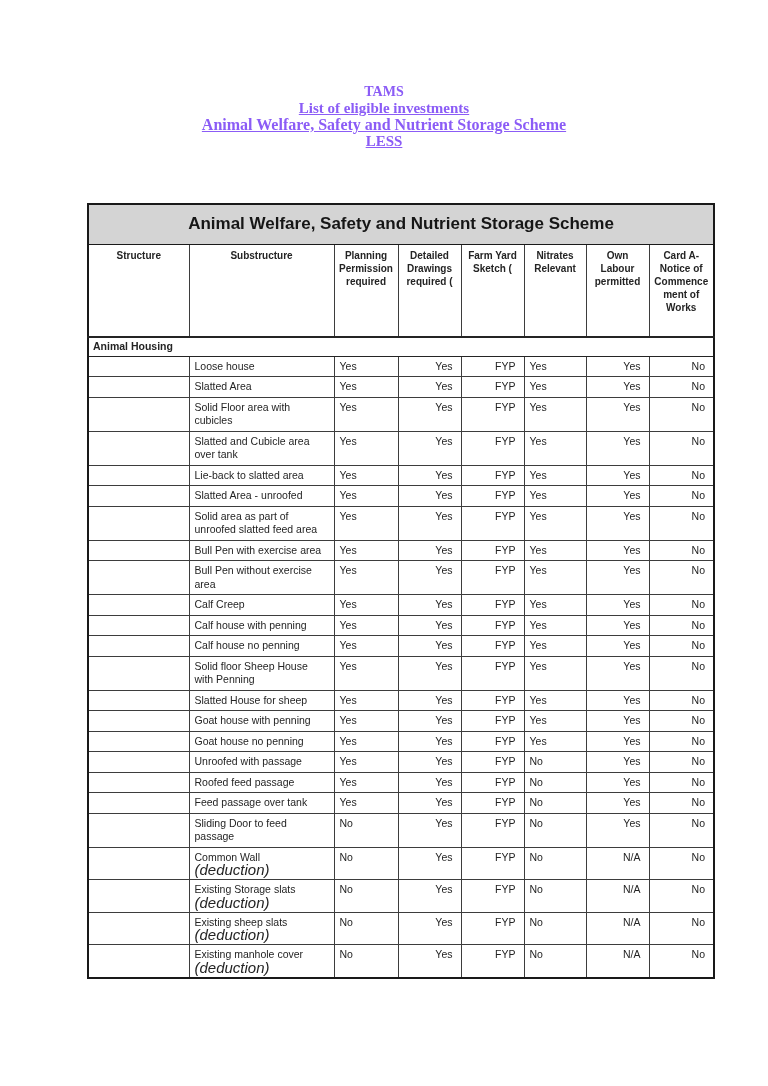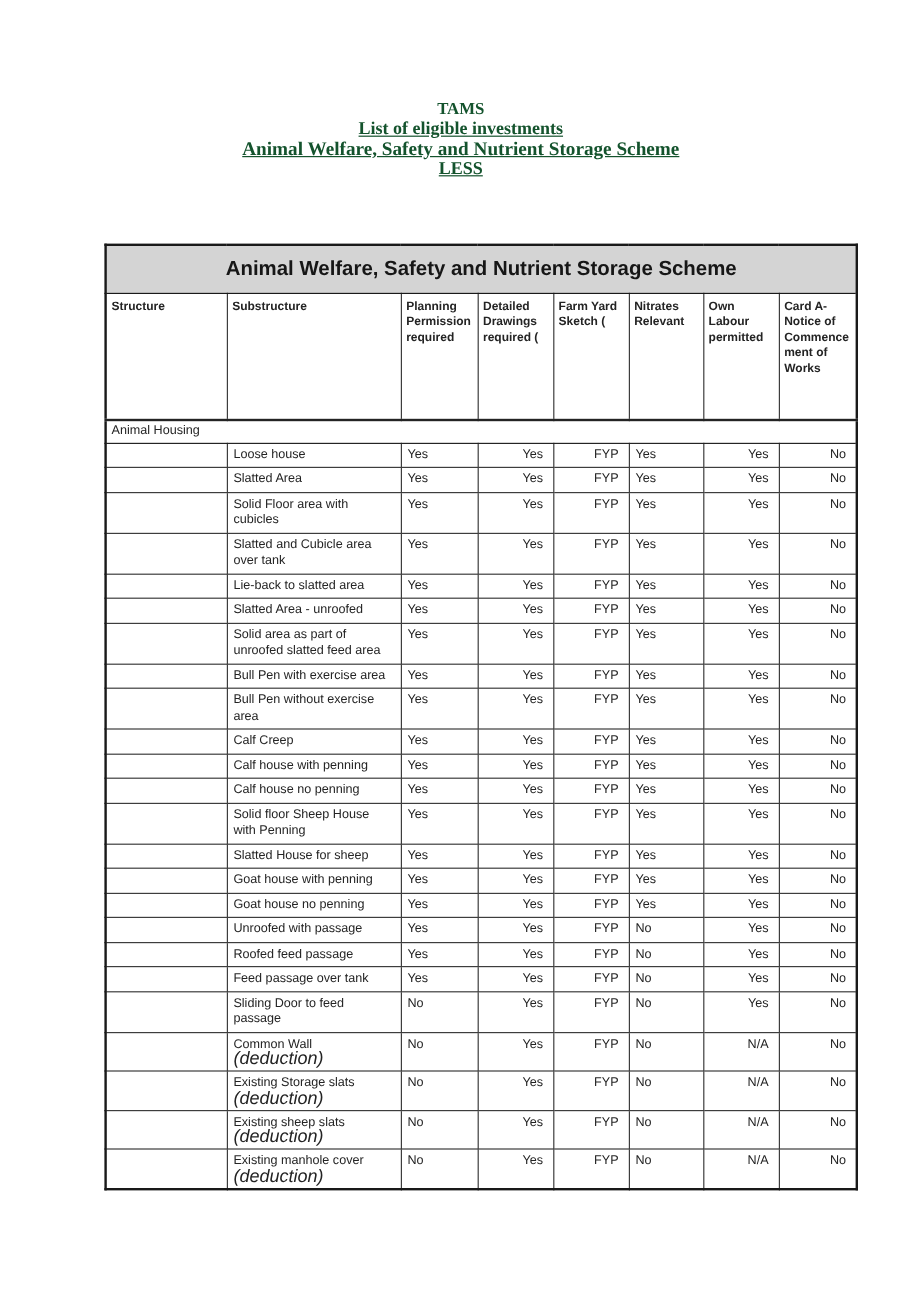--- a/index.html
+++ b/index.html
@@ -6,21 +6,21 @@
   html, body { width: 768px; height: 1086px; background: #ffffff; }
   body { position: relative; font-family: "Liberation Sans", sans-serif; color: #222222; }
 
   
   .headings {
     position: absolute;
     top: 84px; left: 0; width: 768px;
     text-align: center;
     font-family: "Liberation Serif", serif;
     font-weight: bold;
-    color: #14532d;
+    color: #8b5cf6;
   }
   .headings .h1 { font-size: 14px; line-height: 16px; }
   .headings .h2 { font-size: 15px; line-height: 16px; }
   .headings .h3 { font-size: 16px; line-height: 17px; }
   .headings .h4 { font-size: 15px; line-height: 16px; }
   .headings .u  { text-decoration: underline; }
 
   
   .scheme {
     position: absolute;
@@ -39,36 +39,36 @@
     height: 40px;
     background: #d4d4d4;
     font-size: 17px;
     font-weight: bold;
     text-align: center;
     vertical-align: middle;
     color: #161616;
     border-bottom: 1px solid #191919;
   }
   .scheme thead th.colhead {
-    height: 106px;
+    height: 93px;
     vertical-align: top;
-    text-align: left;
+    text-align: center;
     padding: 4px 4px;
     font-size: 10px;
     line-height: 13px;
     font-weight: bold;
     overflow-wrap: anywhere;
   }
   .scheme td {
     padding: 3px 5px;
     vertical-align: top;
     line-height: 13.5px;
   }
   .scheme tr.section-row td {
-    font-weight: normal;
+    font-weight: bold;
     border-top: 2px solid #242424;
     border-bottom: 1px solid #242424;
     padding: 2px 4px;
   }
   .scheme td.right { text-align: right; padding-right: 8px; }
   .scheme td.sub { overflow-wrap: break-word; }
   .scheme .note { font-style: italic; font-size: 15px; line-height: 12px; }
 </style>
 </head>
 <body>

